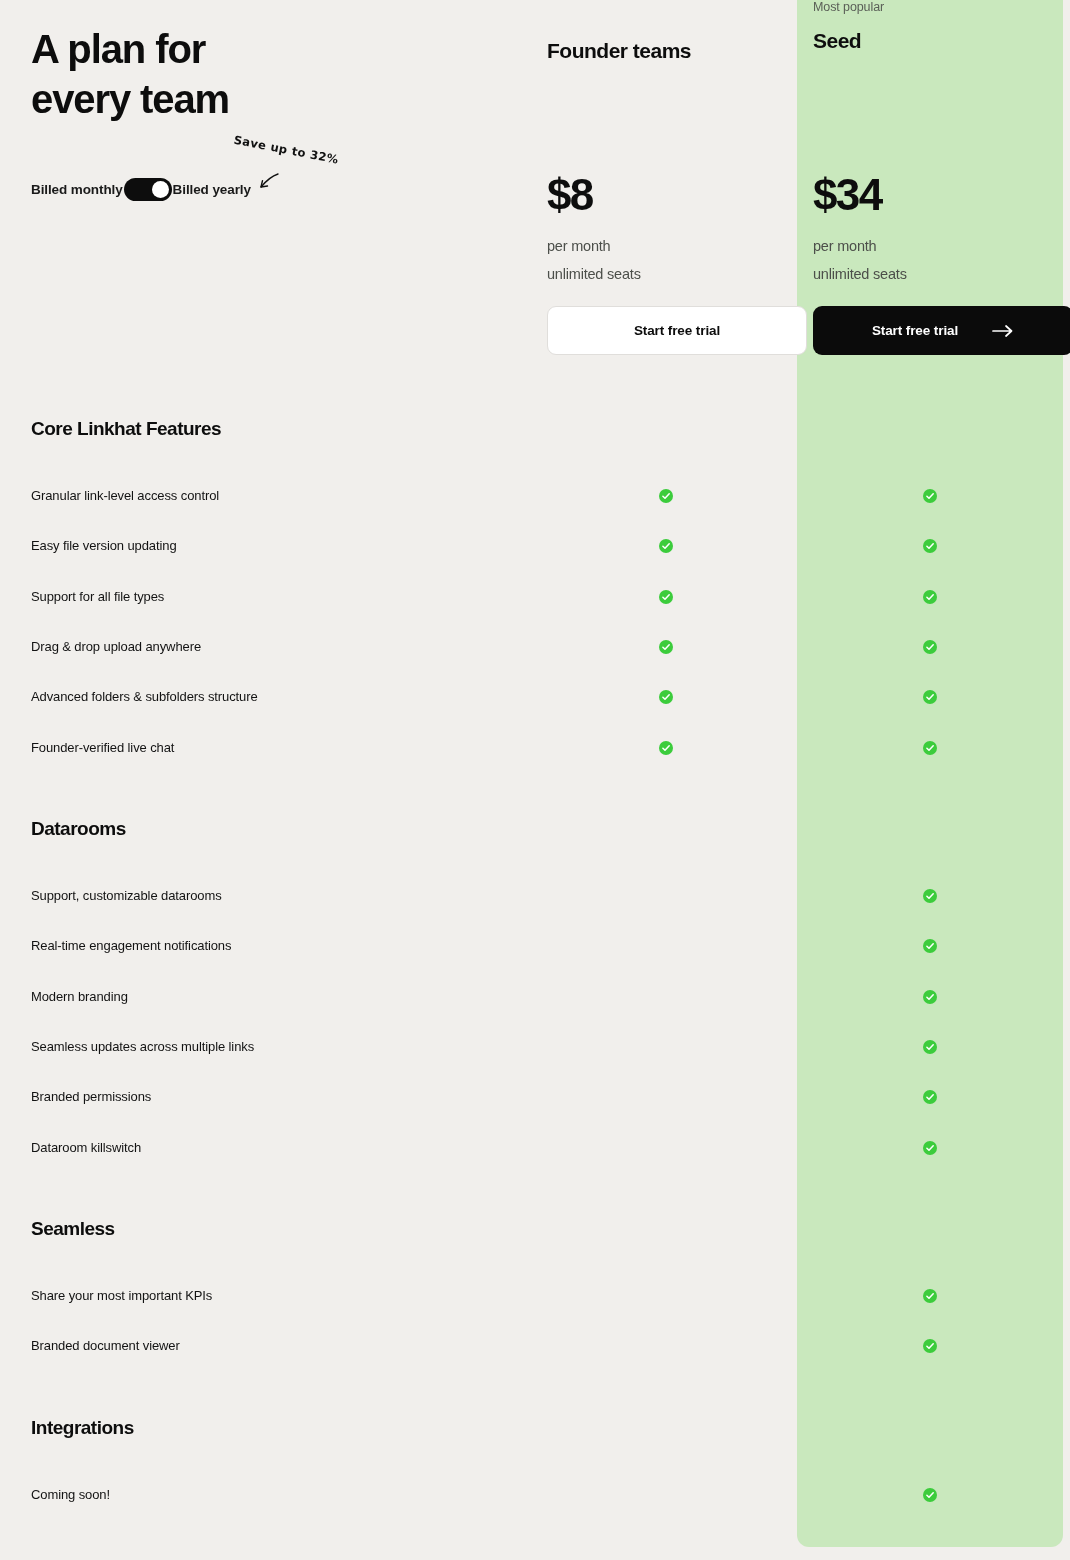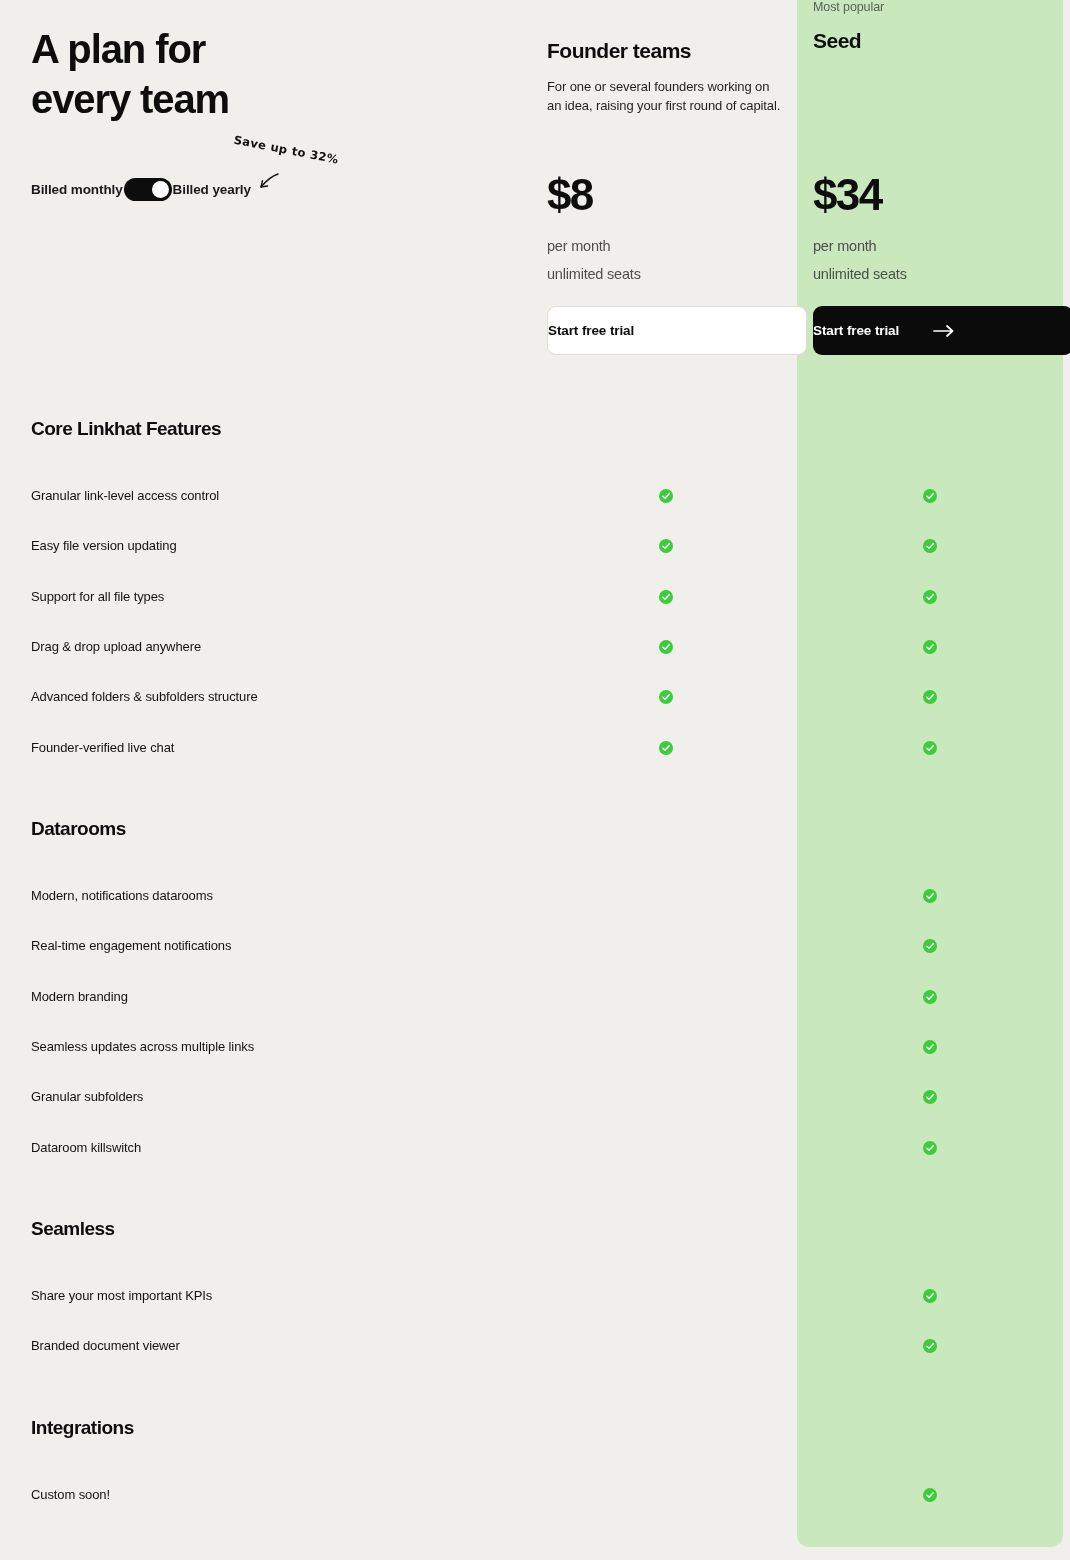--- a/index.html
+++ b/index.html
@@ -162,21 +162,21 @@
     top: 306px;
     left: 16px;
     width: 260px;
     height: 49px;
     border-radius: 9px;
     font-size: 13.5px;
     font-weight: 700;
     letter-spacing: -0.1px;
     display: flex;
     align-items: center;
-    justify-content: flex-start;
+    justify-content: center;
     gap: 34px;
     cursor: pointer;
     border: none;
     font-family: "Liberation Sans", sans-serif;
   }
   .cta.light {
     background: #ffffff;
     color: #0d0d0d;
     border: 1px solid #e0dedb;
   }
@@ -239,21 +239,20 @@
   </div>
 
   <div class="save-note">Save up to 32%</div>
   <svg class="save-arrow" viewBox="0 0 22 22">
     <path d="M20 2 C14 4, 8 9, 3 15" stroke="#111" stroke-width="1.4" fill="none" stroke-linecap="round"></path>
     <path d="M3 15 L9.5 14 M3 15 L4.5 8.6" stroke="#111" stroke-width="1.4" fill="none" stroke-linecap="round"></path>
   </svg>
 
   <div class="plan-col founder">
     <div class="plan-name">Founder teams</div>
-    <div class="plan-desc">For one or several founders working on an idea, raising your first round of capital.</div>
     <div class="plan-price">$8</div>
     <div class="plan-meta">
       <div>per month</div>
       <div>unlimited seats</div>
     </div>
     <button class="cta light">
       <span>Start free trial</span>
     </button>
   </div>
 
@@ -338,21 +337,21 @@
             <circle cx="7" cy="7" r="7" fill="#3ccc3c"></circle>
             <path d="M3.9 7.2 L6 9.3 L10.2 4.7" stroke="#ffffff" stroke-width="1.5" fill="none" stroke-linecap="round" stroke-linejoin="round"></path>
           </svg></span>
         <span class="check c-seed"><svg width="14" height="14" viewBox="0 0 14 14">
             <circle cx="7" cy="7" r="7" fill="#3ccc3c"></circle>
             <path d="M3.9 7.2 L6 9.3 L10.2 4.7" stroke="#ffffff" stroke-width="1.5" fill="none" stroke-linecap="round" stroke-linejoin="round"></path>
           </svg></span>
       </div>
       <div class="section-title" style="top: 818px;">Datarooms</div>
       <div class="feature-row" style="top: 886px;">
-        <span class="feature-name">Modern, notifications datarooms</span>
+        <span class="feature-name">Support, customizable datarooms</span>
         <span class="check c-seed"><svg width="14" height="14" viewBox="0 0 14 14">
             <circle cx="7" cy="7" r="7" fill="#3ccc3c"></circle>
             <path d="M3.9 7.2 L6 9.3 L10.2 4.7" stroke="#ffffff" stroke-width="1.5" fill="none" stroke-linecap="round" stroke-linejoin="round"></path>
           </svg></span>
       </div>
       <div class="feature-row" style="top: 936px;">
         <span class="feature-name">Real-time engagement notifications</span>
         <span class="check c-seed"><svg width="14" height="14" viewBox="0 0 14 14">
             <circle cx="7" cy="7" r="7" fill="#3ccc3c"></circle>
             <path d="M3.9 7.2 L6 9.3 L10.2 4.7" stroke="#ffffff" stroke-width="1.5" fill="none" stroke-linecap="round" stroke-linejoin="round"></path>
@@ -366,21 +365,21 @@
           </svg></span>
       </div>
       <div class="feature-row" style="top: 1037px;">
         <span class="feature-name">Seamless updates across multiple links</span>
         <span class="check c-seed"><svg width="14" height="14" viewBox="0 0 14 14">
             <circle cx="7" cy="7" r="7" fill="#3ccc3c"></circle>
             <path d="M3.9 7.2 L6 9.3 L10.2 4.7" stroke="#ffffff" stroke-width="1.5" fill="none" stroke-linecap="round" stroke-linejoin="round"></path>
           </svg></span>
       </div>
       <div class="feature-row" style="top: 1087px;">
-        <span class="feature-name">Granular subfolders</span>
+        <span class="feature-name">Branded permissions</span>
         <span class="check c-seed"><svg width="14" height="14" viewBox="0 0 14 14">
             <circle cx="7" cy="7" r="7" fill="#3ccc3c"></circle>
             <path d="M3.9 7.2 L6 9.3 L10.2 4.7" stroke="#ffffff" stroke-width="1.5" fill="none" stroke-linecap="round" stroke-linejoin="round"></path>
           </svg></span>
       </div>
       <div class="feature-row" style="top: 1138px;">
         <span class="feature-name">Dataroom killswitch</span>
         <span class="check c-seed"><svg width="14" height="14" viewBox="0 0 14 14">
             <circle cx="7" cy="7" r="7" fill="#3ccc3c"></circle>
             <path d="M3.9 7.2 L6 9.3 L10.2 4.7" stroke="#ffffff" stroke-width="1.5" fill="none" stroke-linecap="round" stroke-linejoin="round"></path>
@@ -396,21 +395,21 @@
       </div>
       <div class="feature-row" style="top: 1336px;">
         <span class="feature-name">Branded document viewer</span>
         <span class="check c-seed"><svg width="14" height="14" viewBox="0 0 14 14">
             <circle cx="7" cy="7" r="7" fill="#3ccc3c"></circle>
             <path d="M3.9 7.2 L6 9.3 L10.2 4.7" stroke="#ffffff" stroke-width="1.5" fill="none" stroke-linecap="round" stroke-linejoin="round"></path>
           </svg></span>
       </div>
       <div class="section-title" style="top: 1417px;">Integrations</div>
       <div class="feature-row" style="top: 1485px;">
-        <span class="feature-name">Custom soon!</span>
+        <span class="feature-name">Coming soon!</span>
         <span class="check c-seed"><svg width="14" height="14" viewBox="0 0 14 14">
             <circle cx="7" cy="7" r="7" fill="#3ccc3c"></circle>
             <path d="M3.9 7.2 L6 9.3 L10.2 4.7" stroke="#ffffff" stroke-width="1.5" fill="none" stroke-linecap="round" stroke-linejoin="round"></path>
           </svg></span>
       </div>
     </div>
 
 </div>
 
 </body></html>

